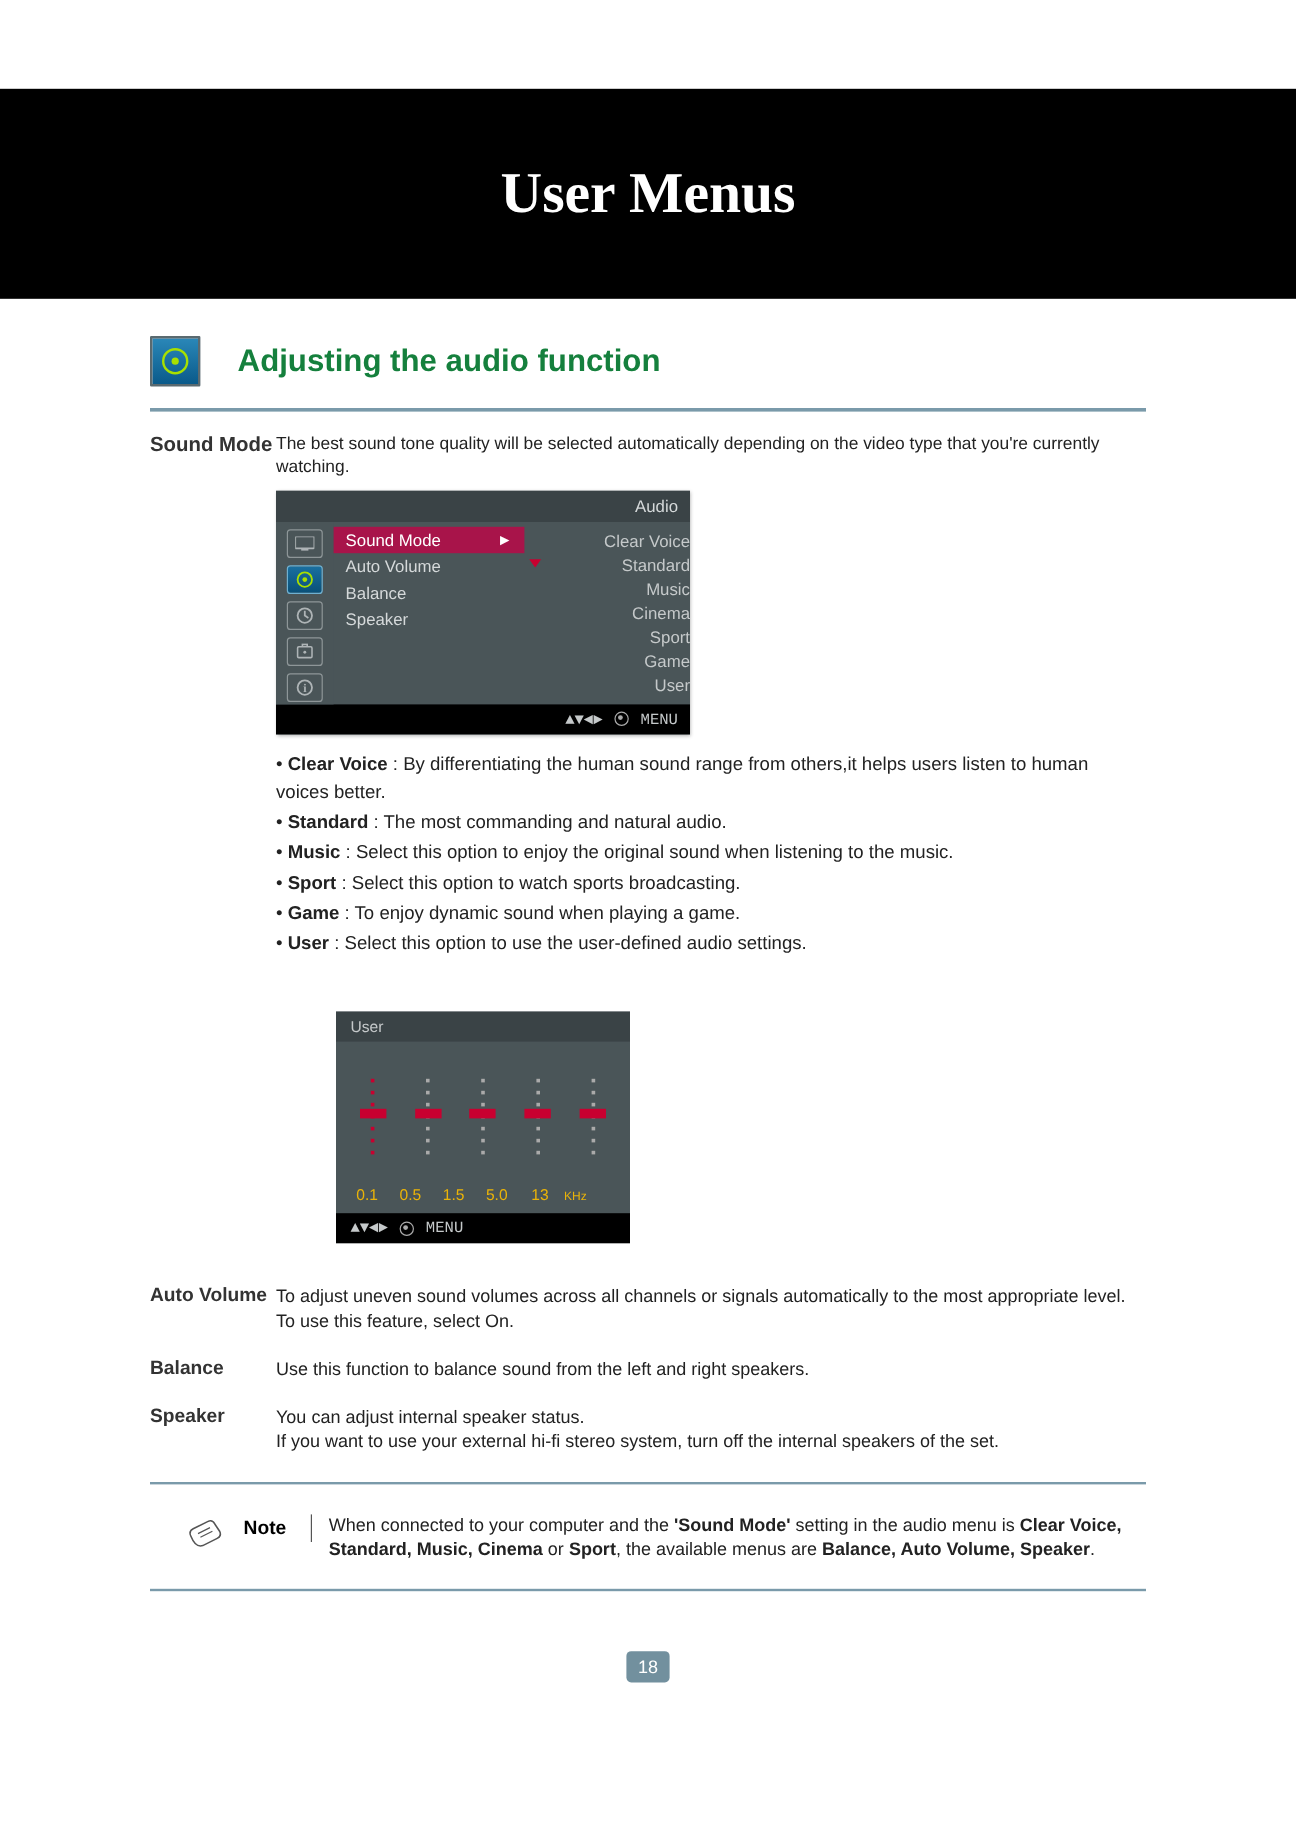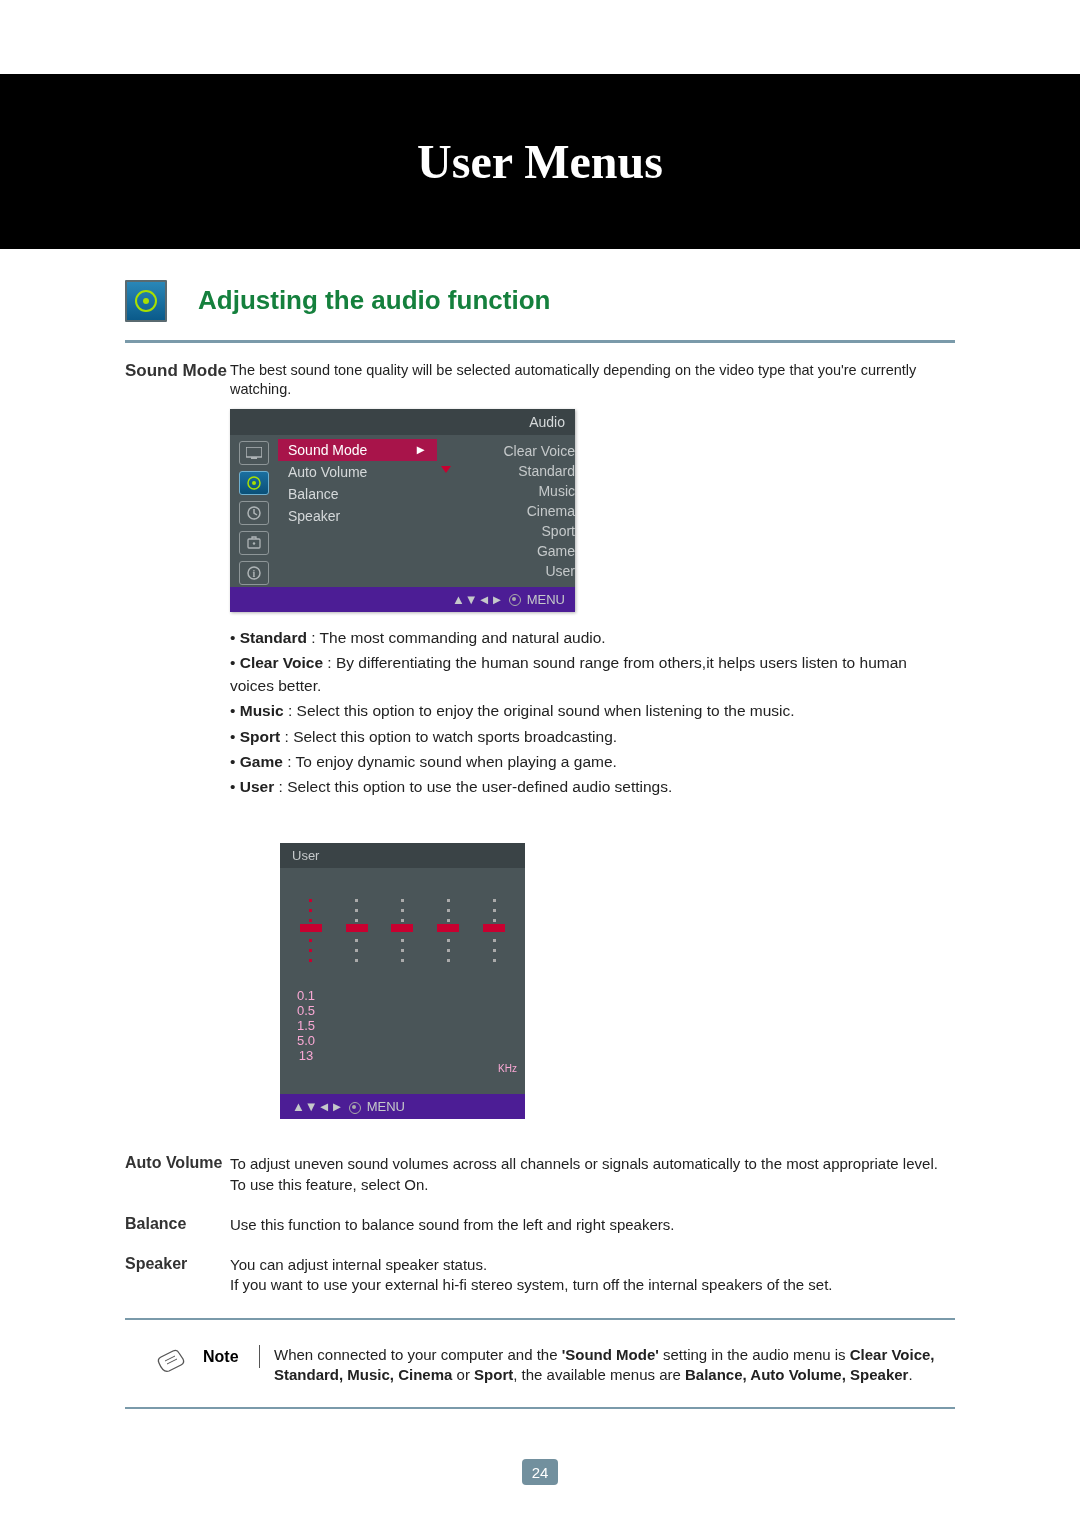--- a/index.html
+++ b/index.html
@@ -172,24 +172,25 @@
     content: "";
     position: absolute;
     left: -14px;
     top: 5px;
     width: 0; height: 0;
     border-left: 5px solid transparent;
     border-right: 5px solid transparent;
     border-top: 7px solid #c80030;
   }
   .osd-footer {
-    background: #4c1d95;
+    background: #000000;
     padding: 5px 10px 5px 60px;
     font-size: 13px;
     color: #c5c9ca;
+    font-family: Liberation Mono, monospace;
   }
   .osd-footer .dot {
     display:inline-block;width:10px;height:10px;border:1px solid #aaa;border-radius:50%;margin:0 2px;position:relative;vertical-align:middle;
   }
   .osd-footer .dot::after{content:"";position:absolute;left:2px;top:2px;width:4px;height:4px;background:#aaa;border-radius:50%;}
   .bullets {
     margin-left: 105px;
     font-size: 15.5px;
     line-height: 1.5;
     color: #222;
@@ -242,24 +243,23 @@
   .eq-handle {
     width: 22px;
     height: 8px;
     background: #c80030;
     position: absolute;
     top: 44px;
   }
   .eq-col.first .eq-dot { background: #c80030; }
   .eq-labels {
     display: flex;
-    padding: 2px 8px 20px 8px;
+    padding: 2px 8px 8px 8px;
     font-size: 13px;
-    color: #f9a8d4;
-    flex-direction: column;
+    color: #eab308;
   }
   .eq-labels span { width: 36px; text-align: center; }
   .eq-labels .khz { width: auto; padding-left:2px; font-size:10px; align-self:flex-end;}
   .defs {
     margin-top: 25px;
   }
   .defs .row { margin-bottom: 20px; }
   .defs .label-col { font-size: 16px; }
   .hr-thin {
     border: none;
@@ -387,22 +387,22 @@
             <div>User</div>
           </div>
         </div>
         <div class="osd-footer">
           <span>▲▼◄►</span> <span class="dot"></span> <span>MENU</span>
         </div>
       </div>
     </div>
 
     <div class="bullets">
+      <div class="b">• <strong>Clear Voice</strong> <span>: By differentiating the human sound range from others,it helps users listen to human voices better.</span></div>
       <div class="b">• <strong>Standard</strong> <span>: The most commanding and natural audio.</span></div>
-      <div class="b">• <strong>Clear Voice</strong> <span>: By differentiating the human sound range from others,it helps users listen to human voices better.</span></div>
       <div class="b">• <strong>Music</strong> <span>: Select this option to enjoy the original sound when listening to the music.</span></div>
       <div class="b">• <strong>Sport</strong> <span>: Select this option to watch sports broadcasting.</span></div>
       <div class="b">• <strong>Game</strong> <span>: To enjoy dynamic sound when playing a game.</span></div>
       <div class="b">• <strong>User</strong> <span>: Select this option to use the user-defined audio settings.</span></div>
     </div>
 
     <div class="eq-wrap">
       <div class="eq">
         <div class="eq-title">User</div>
         <div class="eq-body">
@@ -510,15 +510,15 @@
           </svg>
       </div>
       <div class="note-label">Note</div>
       <div class="desc">
         <span>When connected to your computer and the </span><strong>'Sound Mode'</strong><span> setting in the audio menu is  </span><strong>Clear Voice, Standard, Music, Cinema</strong><span> or </span><strong>Sport</strong><span>, the available menus are </span><strong>Balance, Auto Volume, Speaker</strong><span>.</span>
       </div>
     </div>
 
     <hr class="hr-thin">
 
-    <div class="pagenum">24</div>
+    <div class="pagenum">18</div>
   </div>
 </div>
 
 </body></html>

